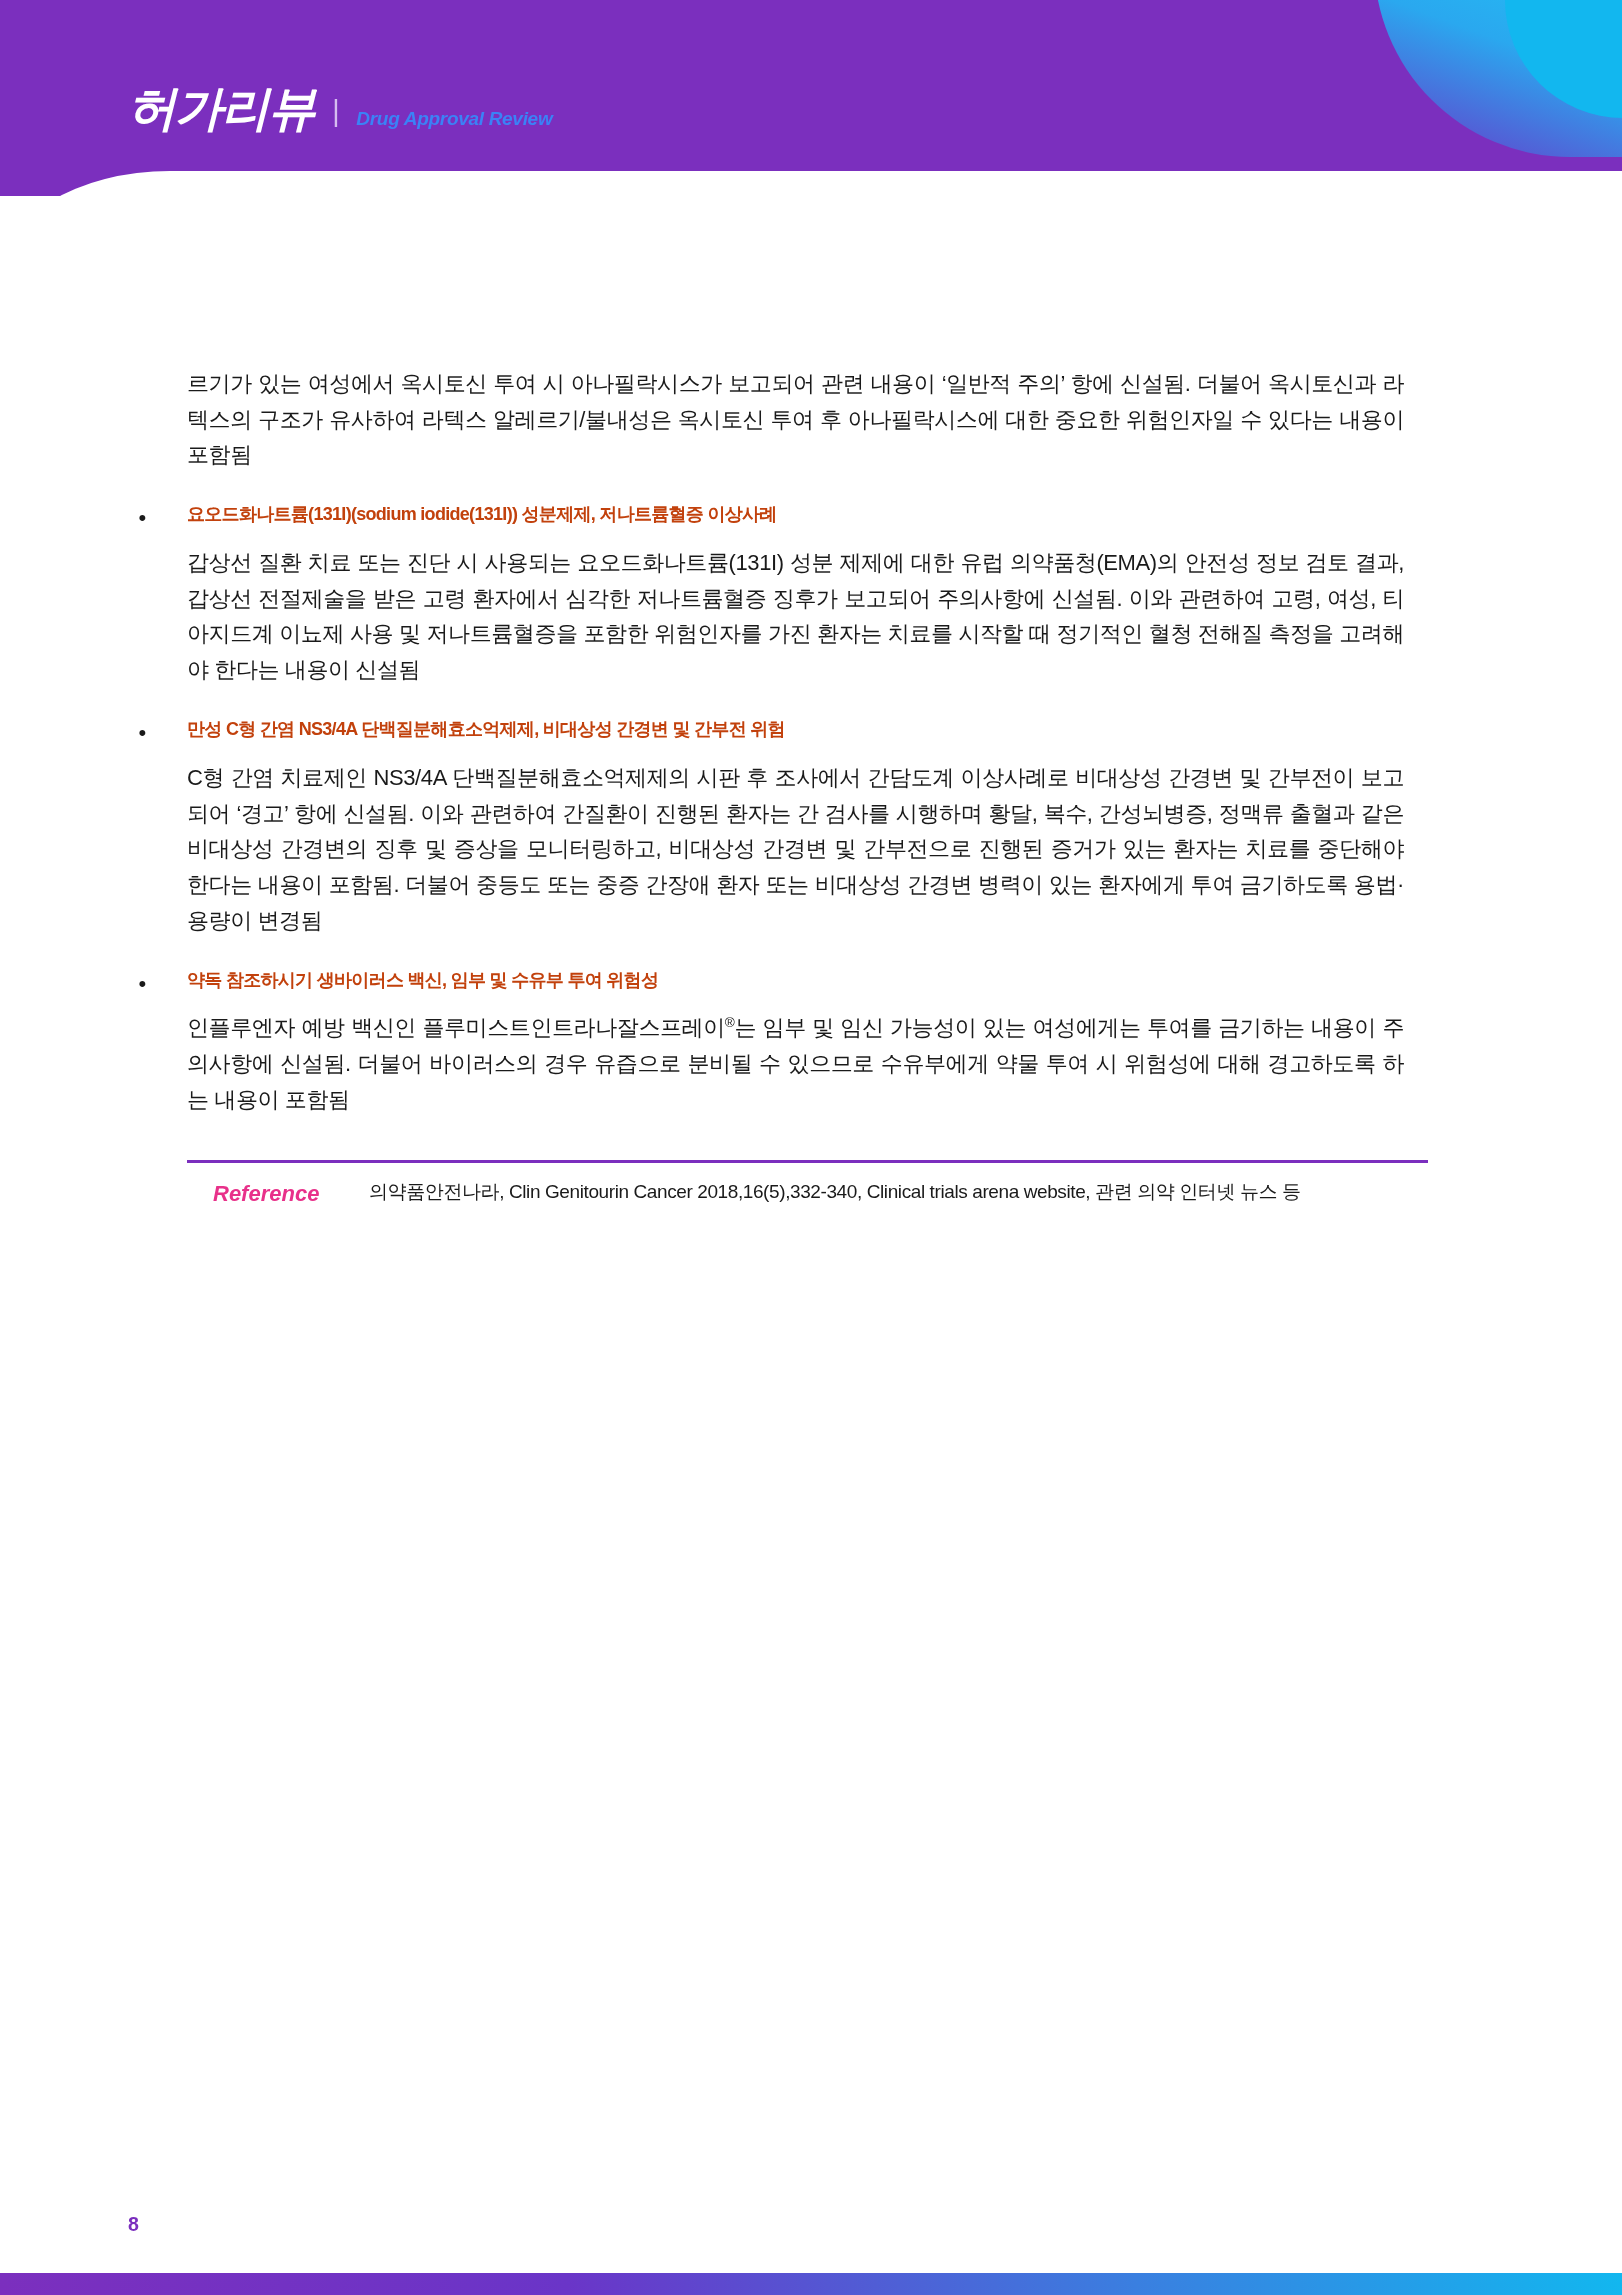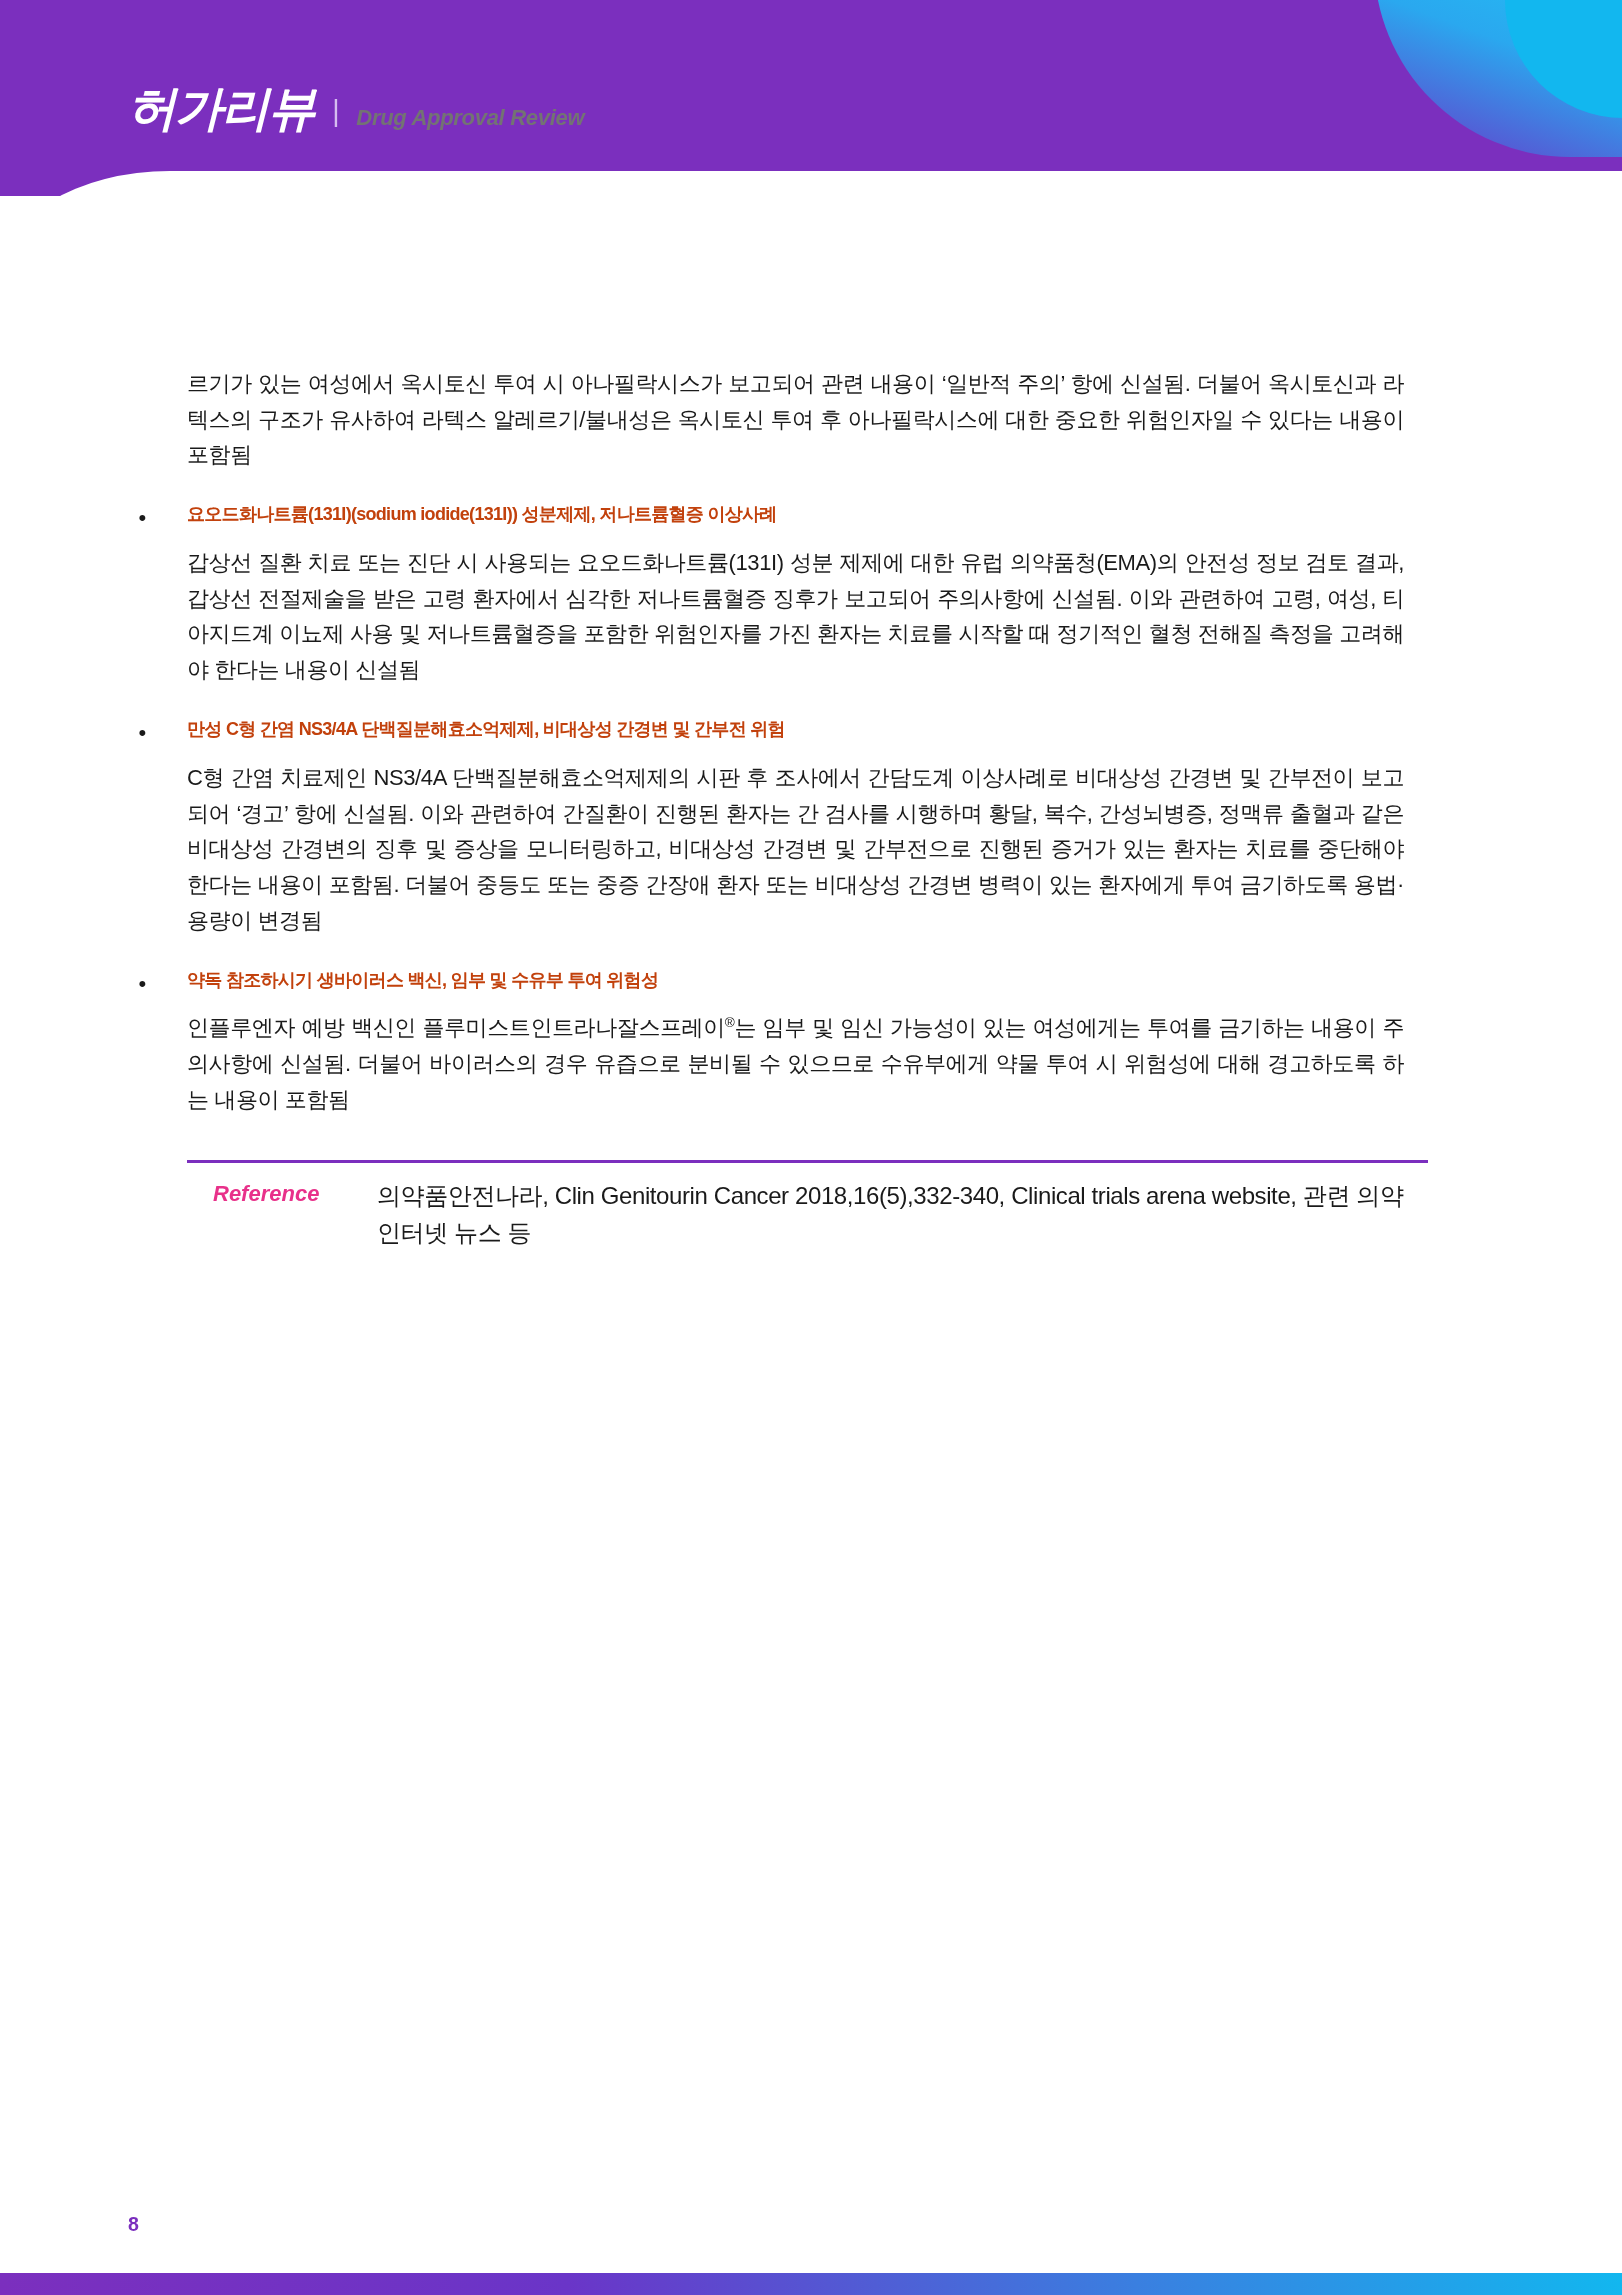--- a/index.html
+++ b/index.html
@@ -76,22 +76,22 @@
     line-height: 1;
   }
   .logo-divider {
     color: #d6bdf0;
     font-size: 29px;
     font-weight: 300;
     line-height: 1;
     transform: translateY(-3.9px);
   }
   .logo-en {
-    color: #737373;
-    font-size: 22px;
+    color: #3b82f6;
+    font-size: 19px;
     font-weight: 700;
     letter-spacing: -0.3px;
     line-height: 1;
     text-align: right;
   }
 
   
   .footer-band {
     position: absolute;
     bottom: 0;
@@ -178,24 +178,23 @@
     font-size: 22px;
     font-style: italic;
     font-weight: 700;
     padding-top: 3.9px;
     padding-left: 26px;
     box-sizing: border-box;
   }
   .ref-text {
     flex: 1;
     color: #1a1a1a;
-    font-size: 24px;
+    font-size: 19px;
     line-height: 1.55;
     letter-spacing: -0.4px;
-    margin-left: 8px;
   }
   .ref-note {
     margin-top: 22px;
     padding-left: 192px;
     color: #3a3a3a;
     font-size: 16.4px;
     letter-spacing: -0.5px;
   }
   .sup {
     font-size: 0.62em;

